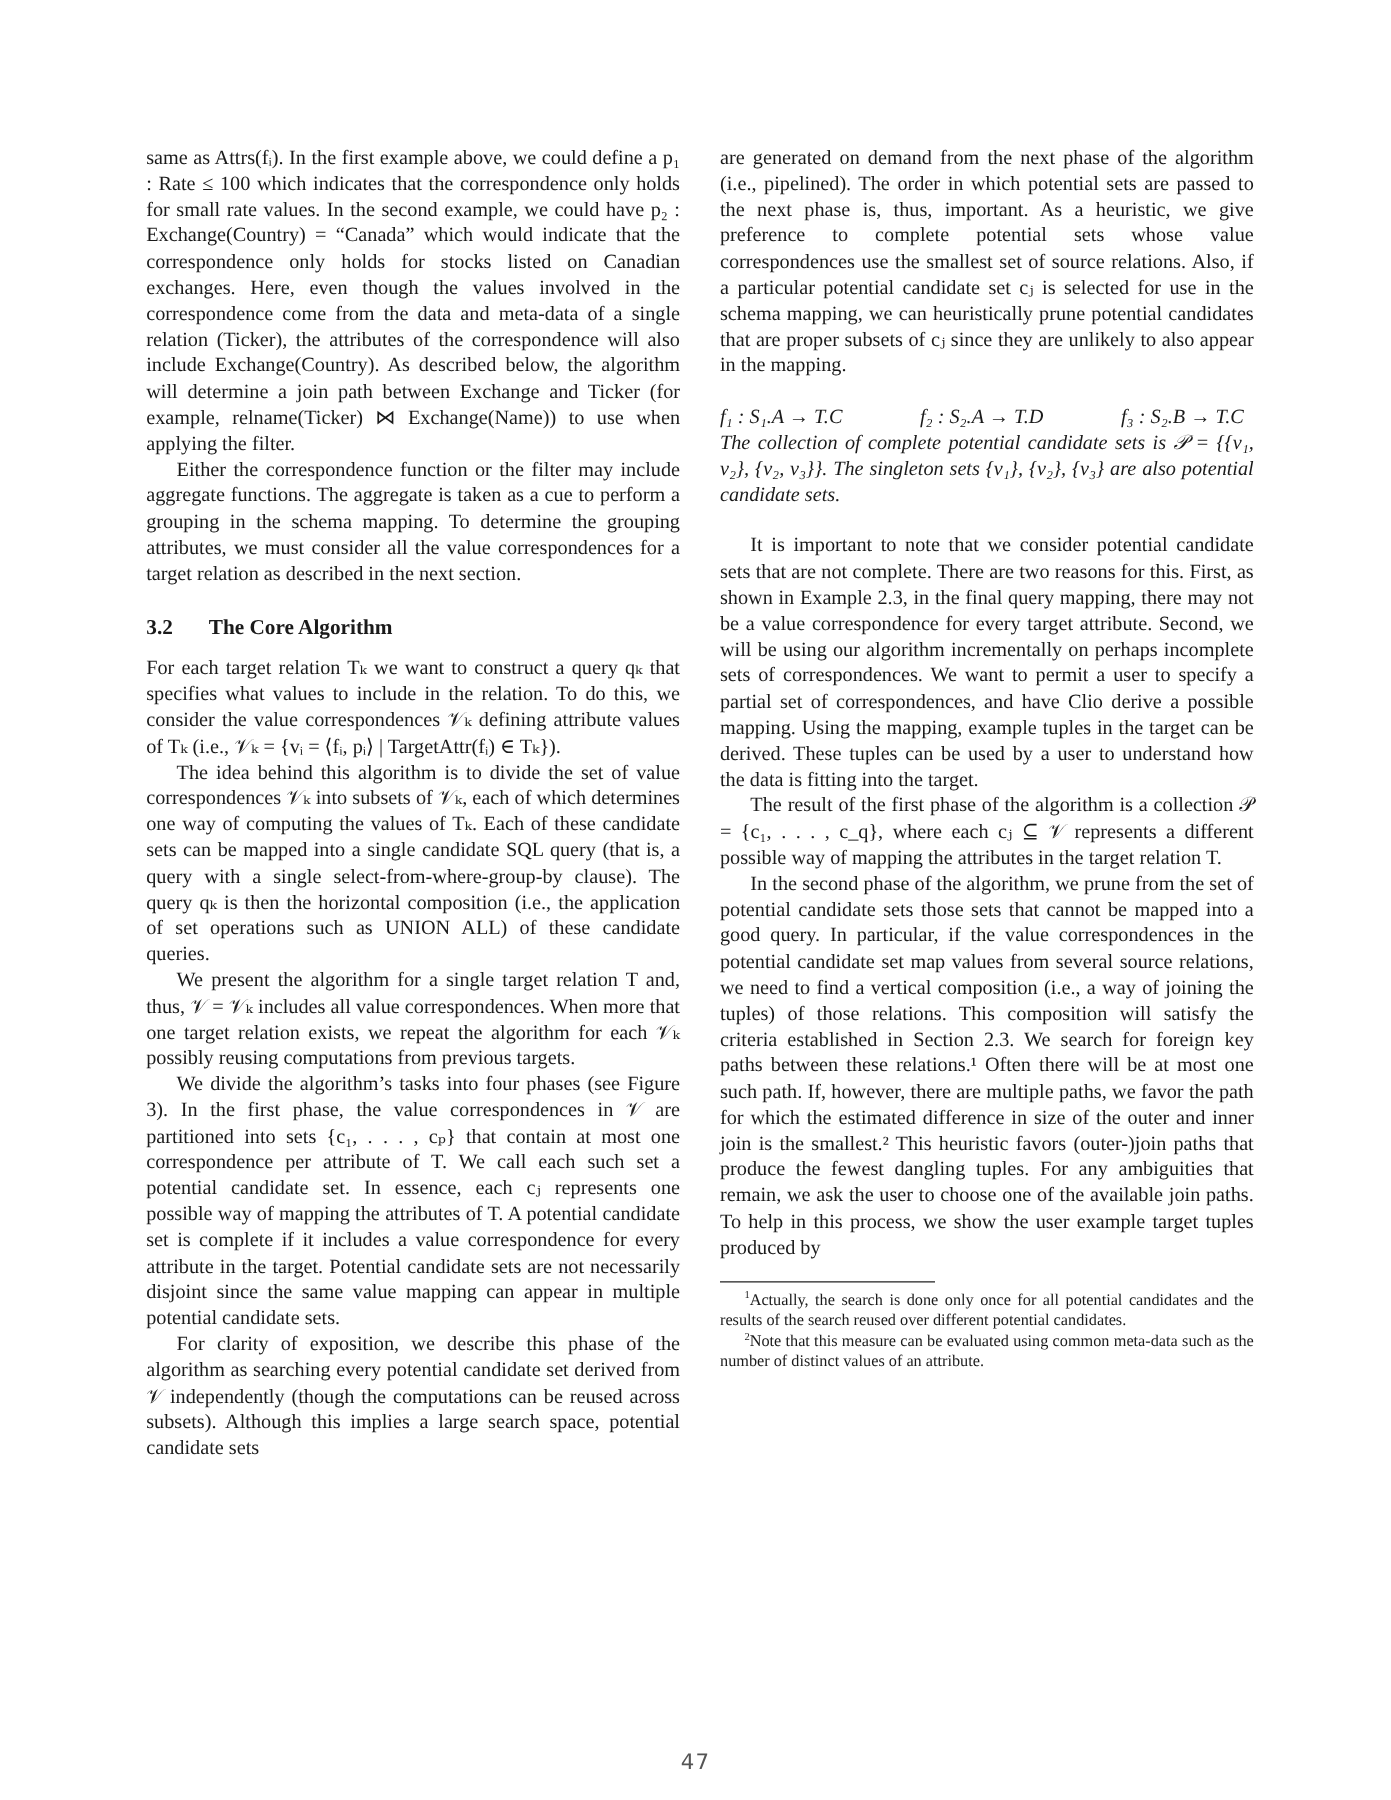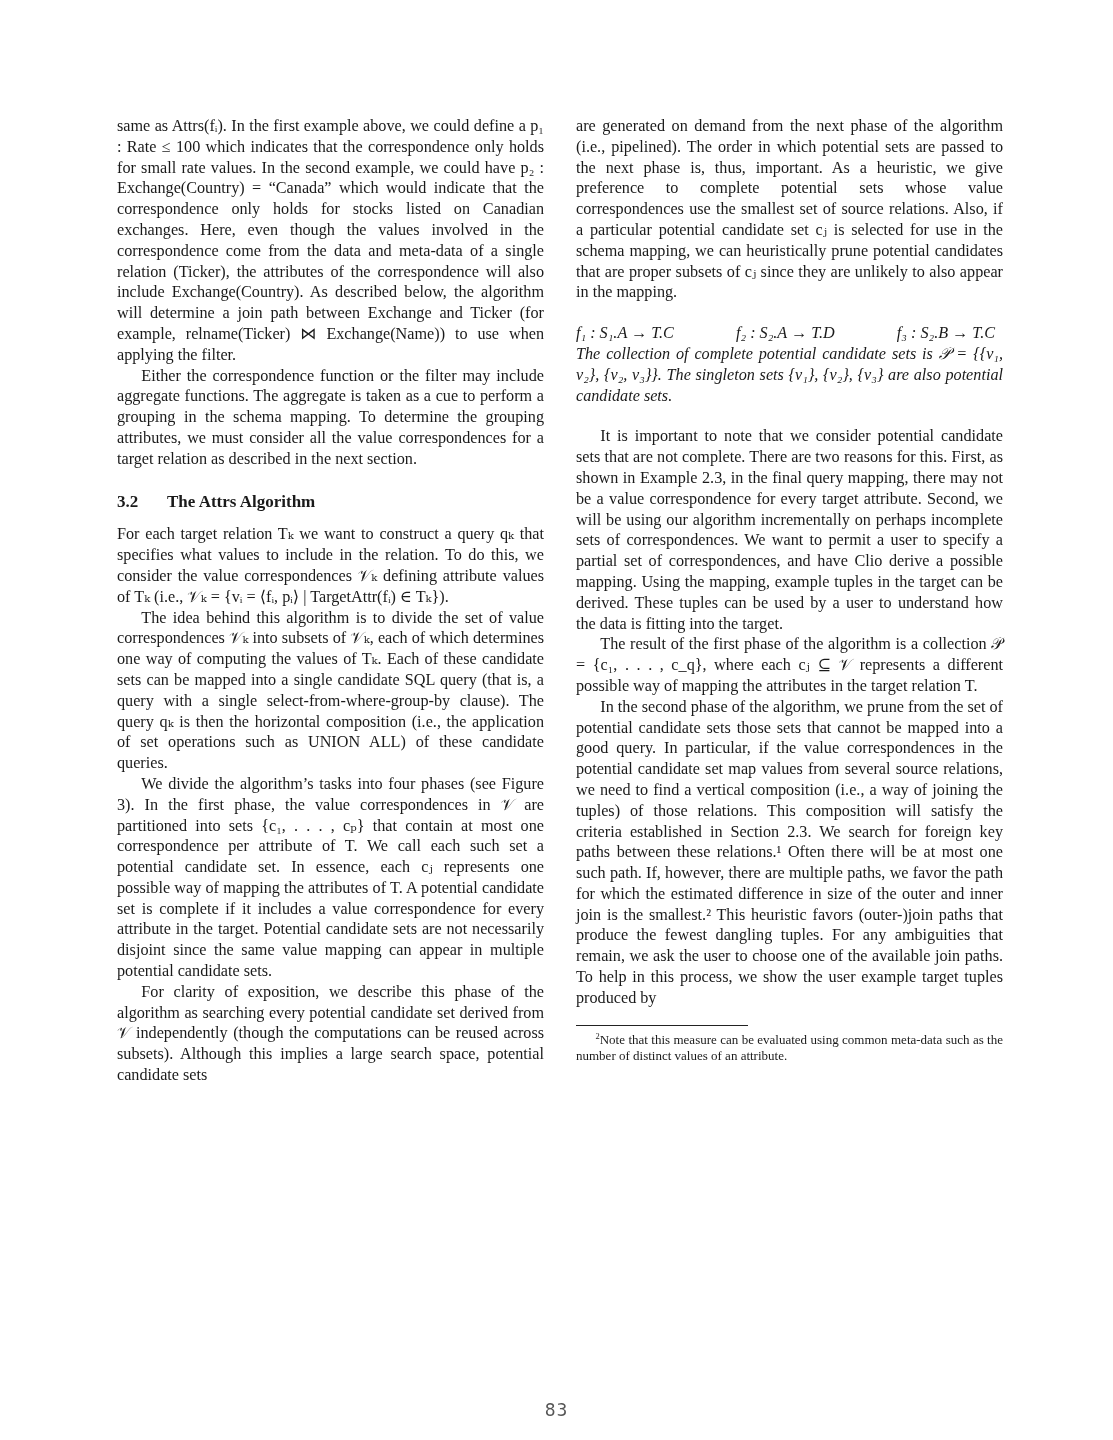--- a/index.html
+++ b/index.html
@@ -22,40 +22,42 @@
   .page-num { position:absolute; top:1400px; left:0; width:1113px; text-align:center;
               font-family:"DejaVu Sans","Liberation Sans",sans-serif; font-size:17px; color:#555; letter-spacing:1px; }
 </style>
 </head>
 <body>
 
 <div class="col col-left">
   <p class="p">same as Attrs(fᵢ). In the first example above, we could define a p₁ : Rate ≤ 100 which indicates that the correspondence only holds for small rate values. In the second example, we could have p₂ : Exchange(Country) = “Canada” which would indicate that the correspondence only holds for stocks listed on Canadian exchanges. Here, even though the values involved in the correspondence come from the data and meta-data of a single relation (Ticker), the attributes of the correspondence will also include Exchange(Country). As described below, the algorithm will determine a join path between Exchange and Ticker (for example, relname(Ticker) ⋈ Exchange(Name)) to use when applying the filter.</p>
   <p class="p indent">Either the correspondence function or the filter may include aggregate functions. The aggregate is taken as a cue to perform a grouping in the schema mapping. To determine the grouping attributes, we must consider all the value correspondences for a target relation as described in the next section.</p>
   <div class="heading">
-    <span class="num">3.2</span><span>The Attrs Algorithm</span>
+    <span class="num">3.2</span><span>The Core Algorithm</span>
   </div>
   <p class="p">For each target relation Tₖ we want to construct a query qₖ that specifies what values to include in the relation. To do this, we consider the value correspondences 𝒱ₖ defining attribute values of Tₖ (i.e., 𝒱ₖ = {vᵢ = ⟨fᵢ, pᵢ⟩ | TargetAttr(fᵢ) ∈ Tₖ}).</p>
   <p class="p indent">The idea behind this algorithm is to divide the set of value correspondences 𝒱ₖ into subsets of 𝒱ₖ, each of which determines one way of computing the values of Tₖ. Each of these candidate sets can be mapped into a single candidate SQL query (that is, a query with a single select-from-where-group-by clause). The query qₖ is then the horizontal composition (i.e., the application of set operations such as UNION ALL) of these candidate queries.</p>
+  <p class="p indent">We present the algorithm for a single target relation T and, thus, 𝒱 = 𝒱ₖ includes all value correspondences. When more that one target relation exists, we repeat the algorithm for each 𝒱ₖ possibly reusing computations from previous targets.</p>
   <p class="p indent">We divide the algorithm’s tasks into four phases (see Figure 3). In the first phase, the value correspondences in 𝒱 are partitioned into sets {c₁, . . . , cₚ} that contain at most one correspondence per attribute of T. We call each such set a potential candidate set. In essence, each cⱼ represents one possible way of mapping the attributes of T. A potential candidate set is complete if it includes a value correspondence for every attribute in the target. Potential candidate sets are not necessarily disjoint since the same value mapping can appear in multiple potential candidate sets.</p>
   <p class="p indent">For clarity of exposition, we describe this phase of the algorithm as searching every potential candidate set derived from 𝒱 independently (though the computations can be reused across subsets). Although this implies a large search space, potential candidate sets</p>
 </div>
 
 <div class="col col-right">
   <p class="p">are generated on demand from the next phase of the algorithm (i.e., pipelined). The order in which potential sets are passed to the next phase is, thus, important. As a heuristic, we give preference to complete potential sets whose value correspondences use the smallest set of source relations. Also, if a particular potential candidate set cⱼ is selected for use in the schema mapping, we can heuristically prune potential candidates that are proper subsets of cⱼ since they are unlikely to also appear in the mapping.</p>
   <div class="gap"></div>
   <div>
     <div class="formula-line">
       <span>f₁ : S₁.A → T.C</span>
       <span>f₂ : S₂.A → T.D</span>
       <span>f₃ : S₂.B → T.C</span>
     </div>
     <p class="p i">The collection of complete potential candidate sets is 𝒫 = {{v₁, v₂}, {v₂, v₃}}. The singleton sets {v₁}, {v₂}, {v₃} are also potential candidate sets.</p>
   </div>
   <div class="gap"></div>
   <p class="p indent">It is important to note that we consider potential candidate sets that are not complete. There are two reasons for this. First, as shown in Example 2.3, in the final query mapping, there may not be a value correspondence for every target attribute. Second, we will be using our algorithm incrementally on perhaps incomplete sets of correspondences. We want to permit a user to specify a partial set of correspondences, and have Clio derive a possible mapping. Using the mapping, example tuples in the target can be derived. These tuples can be used by a user to understand how the data is fitting into the target.</p>
   <p class="p indent">The result of the first phase of the algorithm is a collection 𝒫 = {c₁, . . . , c_q}, where each cⱼ ⊆ 𝒱 represents a different possible way of mapping the attributes in the target relation T.</p>
   <p class="p indent">In the second phase of the algorithm, we prune from the set of potential candidate sets those sets that cannot be mapped into a good query. In particular, if the value correspondences in the potential candidate set map values from several source relations, we need to find a vertical composition (i.e., a way of joining the tuples) of those relations. This composition will satisfy the criteria established in Section 2.3. We search for foreign key paths between these relations.¹ Often there will be at most one such path. If, however, there are multiple paths, we favor the path for which the estimated difference in size of the outer and inner join is the smallest.² This heuristic favors (outer-)join paths that produce the fewest dangling tuples. For any ambiguities that remain, we ask the user to choose one of the available join paths. To help in this process, we show the user example target tuples produced by</p>
   <div class="footnote-rule"></div>
+  <p class="footnote"><sup>1</sup><span>Actually, the search is done only once for all potential candidates and the results of the search reused over different potential candidates.</span></p>
   <p class="footnote"><sup>2</sup><span>Note that this measure can be evaluated using common meta-data such as the number of distinct values of an attribute.</span></p>
 </div>
 
-<div class="page-num">83</div>
+<div class="page-num">47</div>
 
 </body></html>

